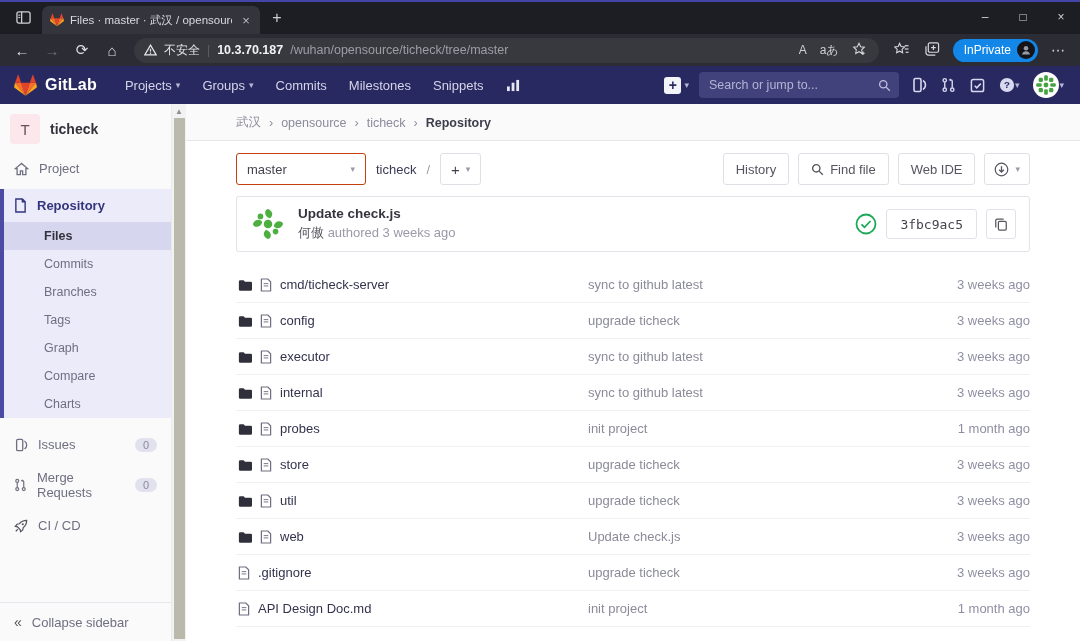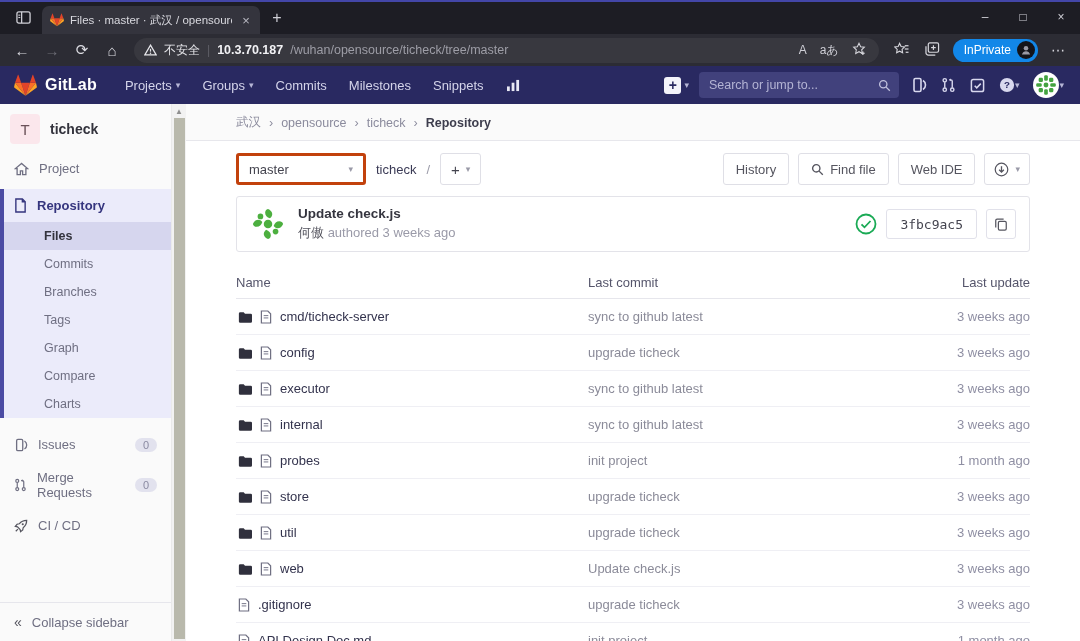--- a/index.html
+++ b/index.html
@@ -71,21 +71,21 @@
   .sb-arrow { font-size:8px; color:#8f8f8f; padding:3px 0 2px 0; }
   .sb-thumb { width:11px; flex:1; margin-bottom:2px; background:#b9b9ac; }
 
   .content { flex:1; min-width:0; background:#fff; display:flex; flex-direction:column; }
   .crumb-bar { height:37px; background:#fafafa; border-bottom:1px solid #e7e7ec; flex:none; }
   .container { width:794px; margin:0 auto; }
   .crumbs { display:flex; align-items:center; gap:8px; height:37px; font-size:12.5px; color:#8b8b9d; }
   .crumbs .cur { color:#3d3d4d; font-weight:bold; }
 
   .controls { display:flex; align-items:center; margin-top:12px; gap:10px; }
-  .branch-select { width:130px; height:32px; border:3px solid #c2410c; border-radius:3px; background:#fff; display:flex; align-items:center; justify-content:space-between; padding:0 10px; color:#44444f; }
+  .branch-select { width:130px; height:32px; border:1px solid #c2410c; border-radius:3px; background:#fff; display:flex; align-items:center; justify-content:space-between; padding:0 10px; color:#44444f; }
   .path-crumb { color:#3a3a55; }
   .path-sep { color:#9a9aa8; }
   .btn { height:32px; border:1px solid #dfdfe6; border-radius:3px; background:#fff; display:flex; align-items:center; gap:6px; padding:0 12px; color:#55555f; font-size:13px; }
   .btn-right-group { margin-left:auto; display:flex; gap:9px;padding-left:30px; }
 
   .commit-box { margin-top:11px; border:1px solid #e3e3e9; border-radius:3px; padding:9px 13px; display:flex; align-items:center; gap:12px; }
   .commit-avatar { width:36px; height:36px; border-radius:6px; background:#fff; flex:none; display:flex; align-items:center; justify-content:center; }
   .commit-text { flex:1; min-width:0; }
   .commit-title { font-size:13.5px; font-weight:bold; color:#35353f; margin-bottom:3px; }
   .commit-meta { font-size:13px; color:#9a9aa8; }
@@ -457,25 +457,20 @@
             <div class="icon-btn">
               <svg width="14" height="14" viewBox="0 0 16 16">
                   <rect x="5" y="5" width="9" height="10" rx="1.5" fill="none" stroke="#55555f" stroke-width="1.4"></rect>
                   <path d="M11 2.5H3.5A1.5 1.5 0 0 0 2 4v8" fill="none" stroke="#55555f" stroke-width="1.4"></path>
                 </svg>
             </div>
           </div>
         </div>
 
         <div class="tree-table">
-          <div class="tree-head">
-            <span class="col-name">Name</span>
-            <span class="col-commit">Last commit</span>
-            <span class="col-update">Last update</span>
-          </div>
 
           <div class="tree-row">
             <span class="cell-name">
                 <span class="ic folder-ic">
                   <svg width="14" height="12" viewBox="0 0 16 13">
                     <path d="M1 2.5A1.5 1.5 0 0 1 2.5 1h4L8 2.8h6.5A1.5 1.5 0 0 1 16 4.3v7.2a1.5 1.5 0 0 1-1.5 1.5h-12A1.5 1.5 0 0 1 1 11.5z" fill="#30303d"></path>
                   </svg>
                 </span>
                 <span class="ic file-ic">
                   <svg width="12" height="14" viewBox="0 0 13 15">

